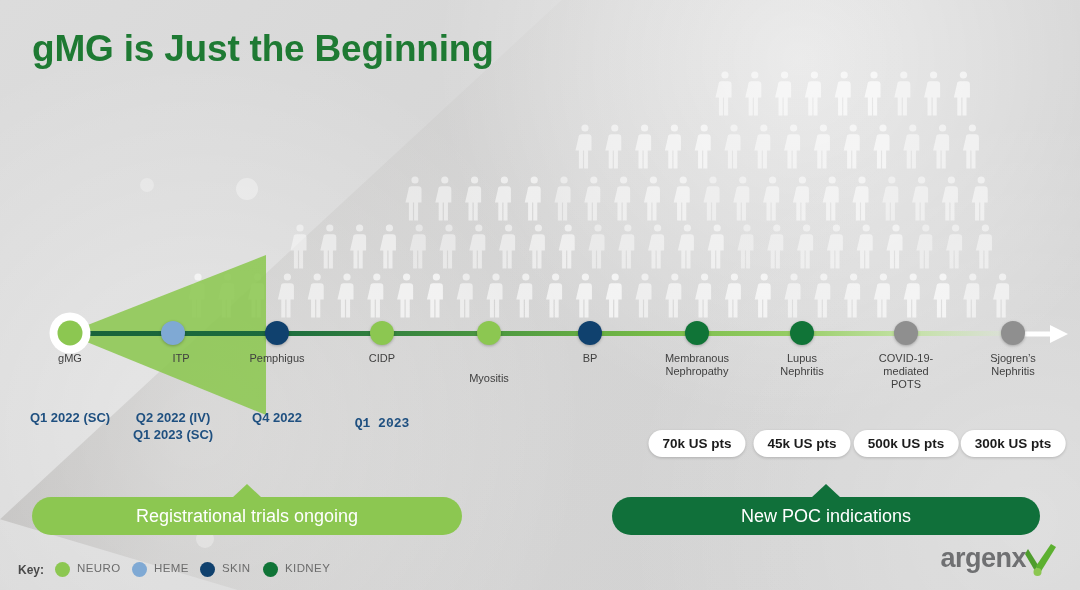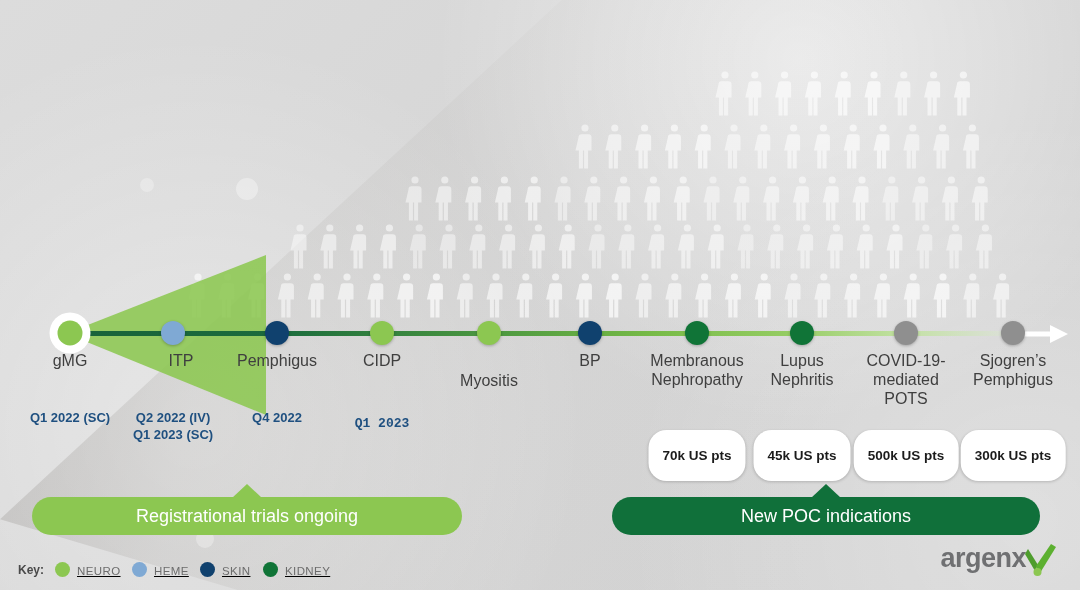--- a/index.html
+++ b/index.html
@@ -60,52 +60,52 @@
     position:absolute;width:24px;height:24px;border-radius:50%;
     transform:translate(-50%,-50%);
     box-shadow:0 1px 3px rgba(0,0,0,.25);
   }
   .dot.first{
     width:25px;height:25px;
     box-shadow:0 0 0 8px #ffffff, 0 2px 6px rgba(0,0,0,.22);
   }
   .node-label{
     position:absolute;transform:translateX(-50%);
-    text-align:center;font-size:16px;color:#3f3f3f;line-height:1.18;
+    text-align:center;font-size:11px;color:#3f3f3f;line-height:1.18;
     white-space:pre-line;
   }
   .date-label{
     position:absolute;transform:translateX(-50%);
     text-align:center;font-size:13px;font-weight:bold;color:#1f5080;
     line-height:1.3;white-space:pre-line;
   }
   .pill{
     position:absolute;transform:translateX(-50%);
     background:#ffffff;border-radius:18px;
-    padding:18px 14px;font-size:13.5px;font-weight:bold;color:#1b1b1b;
+    padding:6px 14px;font-size:13.5px;font-weight:bold;color:#1b1b1b;
     white-space:nowrap;box-shadow:0 1px 3px rgba(0,0,0,.18);
   }
 
   
   .ribbon{
     position:absolute;height:38px;border-radius:19px;
     display:flex;align-items:center;justify-content:center;
     color:#ffffff;font-size:18px;
   }
   .notch{
     position:absolute;width:30px;height:14px;top:-13px;
     clip-path:polygon(0% 100%, 50% 0%, 100% 100%);
   }
 
   
   .key-label{
     position:absolute;left:18px;top:563px;
     font-size:12px;font-weight:bold;color:#4a4a4a;
   }
-  .key-item{position:absolute;top:562px;display:flex;align-items:flex-end;gap:7px;text-decoration:underline;}
+  .key-item{position:absolute;top:562px;display:flex;align-items:flex-start;gap:7px;}
   .key-dot{width:15px;height:15px;border-radius:50%;}
   .key-text{font-size:11.5px;color:#6c6c6c;letter-spacing:.4px;}
 
   
   .logo{position:absolute;right:22px;bottom:16px;display:flex;align-items:center;}
   .logo-word{font-size:27px;font-weight:600;color:#6f7072;letter-spacing:-.5px;line-height:1;}
 </style>
 </head>
 <body>
 
@@ -493,20 +493,21 @@
       <g opacity="0.56">
         <circle cx="972.8000000000001" cy="277" r="3.6" fill="#ffffff"></circle>
         <path d="M966.3000000000001 286.4 q0 -3.2 3.2 -3.2 h6.6 q3.2 0 3.2 3.2 v13 h-3.4 v18 h-4.0 v-18 h-1.2 v18 h-4.0 v-18 h-3.4 z" fill="#ffffff"></path>
       </g>
       <g opacity="0.5900000000000001">
         <circle cx="1002.6" cy="277" r="3.6" fill="#ffffff"></circle>
         <path d="M996.1 286.4 q0 -3.2 3.2 -3.2 h6.6 q3.2 0 3.2 3.2 v13 h-3.4 v18 h-4.0 v-18 h-1.2 v18 h-4.0 v-18 h-3.4 z" fill="#ffffff"></path>
       </g>
     </svg>
 
+  <div class="title">gMG is Just the Beginning</div>
 
   <div class="wedge"></div>
 
   <div class="tl-line"></div>
   <svg class="tl-arrow" viewBox="0 0 52 20">
     <path d="M0 7.5 H34 V1 L52 10 L34 19 V12.5 H0 Z" fill="#ffffff"></path>
   </svg>
 
   <div id="nodes">
       <div class="dot first" style="left: 70px; top: 333px; background: rgb(140, 199, 81);"></div>
@@ -534,21 +535,21 @@
       <div class="node-label" style="left: 802px; top: 352px; width: 118px; margin-left: 0px;">Lupus
 Nephritis</div>
       <div class="pill" style="left: 802px; top: 430px;">45k US pts</div>
       <div class="dot" style="left: 906px; top: 333px; background: rgb(143, 143, 143);"></div>
       <div class="node-label" style="left: 906px; top: 352px; width: 118px; margin-left: 0px;">COVID-19-
 mediated
 POTS</div>
       <div class="pill" style="left: 906px; top: 430px;">500k US pts</div>
       <div class="dot" style="left: 1013px; top: 333px; background: rgb(143, 143, 143);"></div>
       <div class="node-label" style="left: 1013px; top: 352px; width: 118px; margin-left: 0px;">Sjogren’s
-Pemphigus</div>
+Nephritis</div>
       <div class="pill" style="left: 1013px; top: 430px;">300k US pts</div>
     </div>
 
   <div id="ribbons">
       <div class="ribbon" style="left: 32px; top: 497px; width: 430px; background: rgb(140, 199, 81);">
         <div class="notch" style="left: 200px; background: rgb(140, 199, 81);"></div>
         <span>Registrational trials ongoing</span>
       </div>
       <div class="ribbon" style="left: 612px; top: 497px; width: 428px; background: rgb(16, 112, 58);">
         <div class="notch" style="left: 199px; background: rgb(16, 112, 58);"></div>

